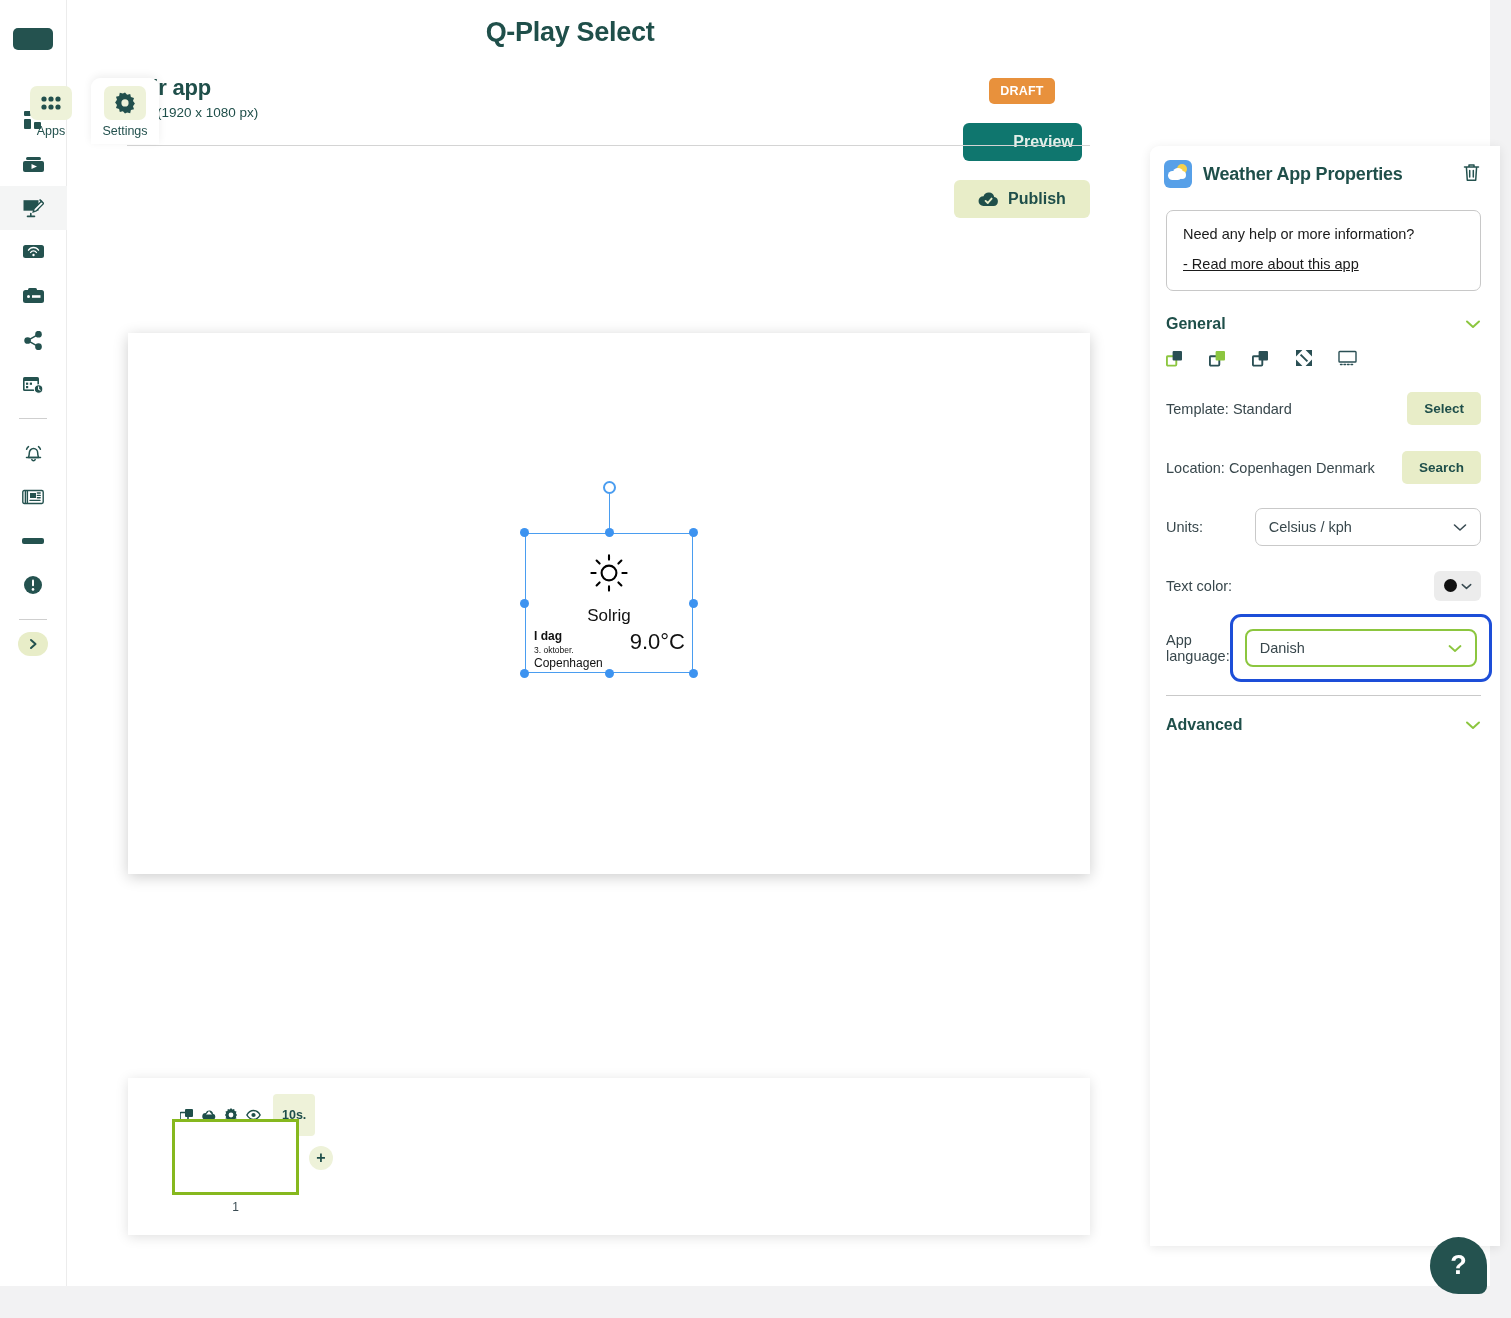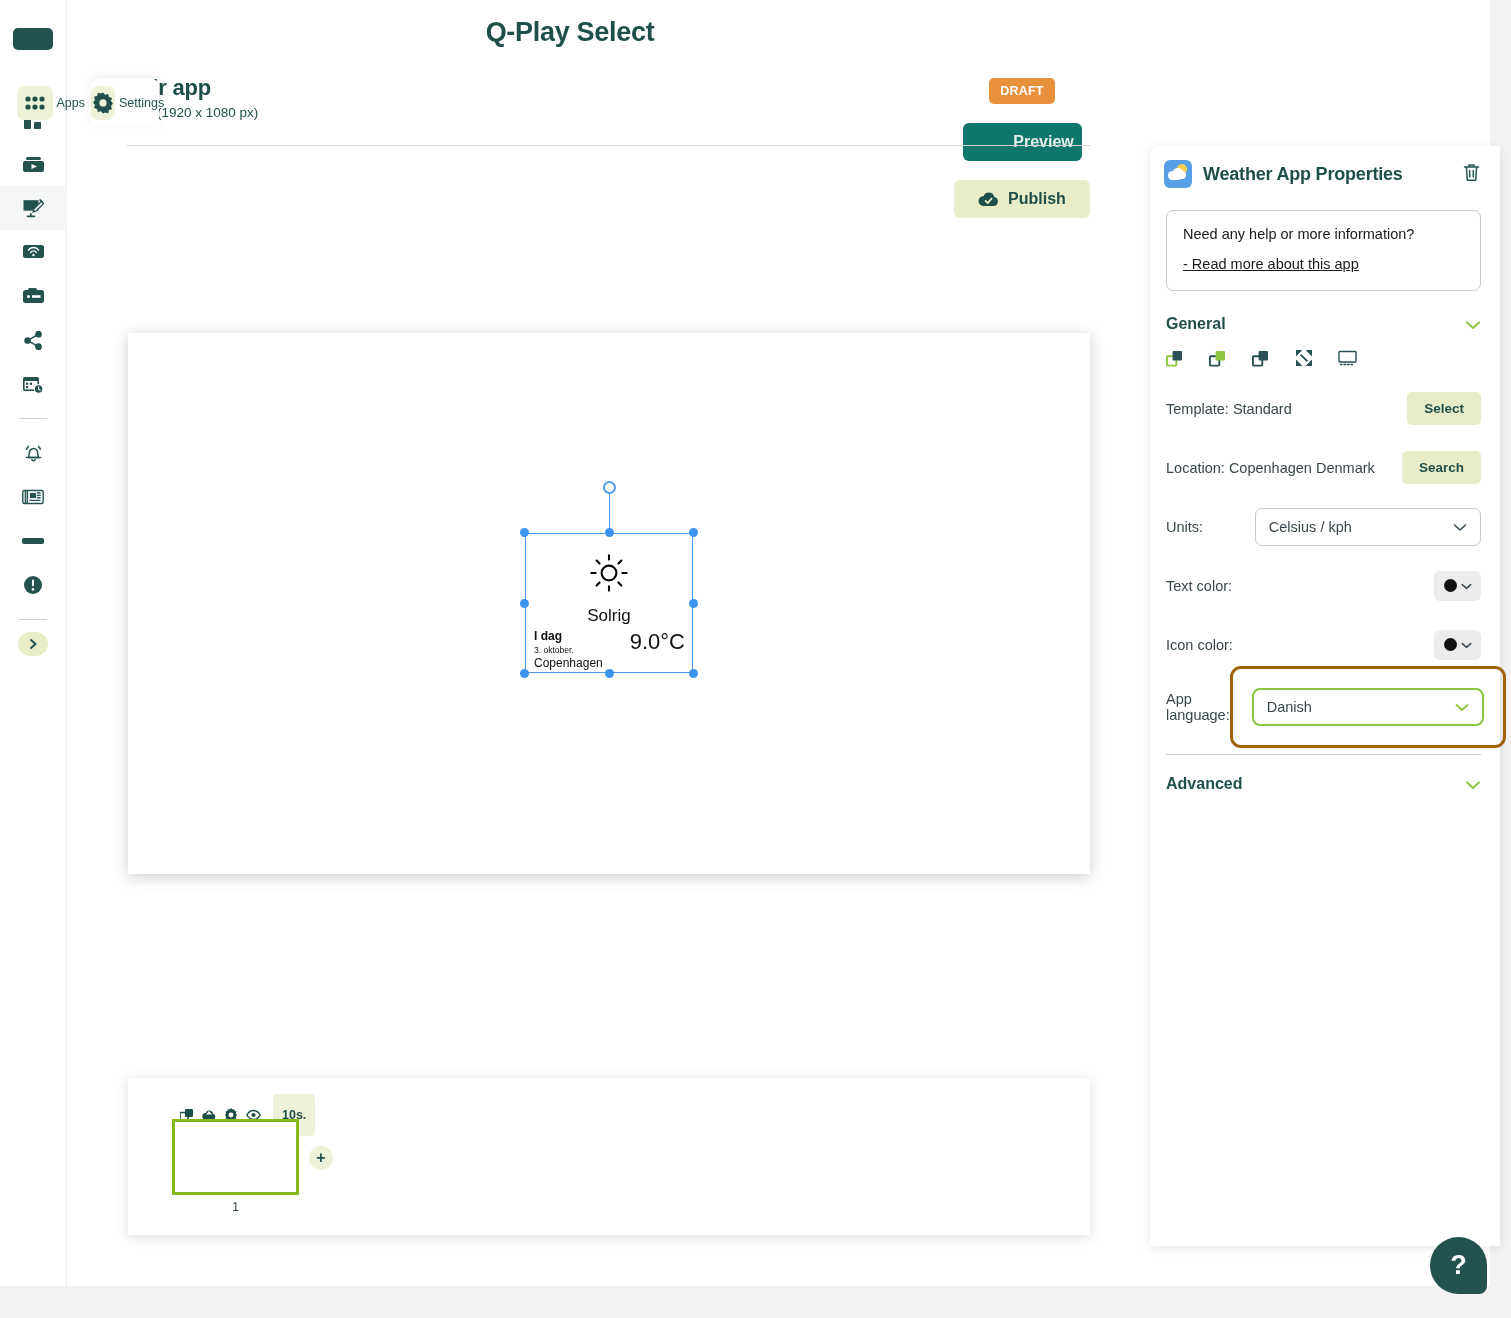--- a/index.html
+++ b/index.html
@@ -128,21 +128,21 @@
     background: #eef2d9; color: #1f4f4a; display: flex; align-items: center; justify-content: center;
     font-size: 16px; font-weight: bold; cursor: pointer;
   }
 
   
   .rpanel { position: absolute; left: 1140px; top: 0; width: 350px; height: 1318px; background: #ffffff; }
   .rpanel-bg-right { position: absolute; left: 1490px; top: 0; width: 21px; height: 1318px; background: #f2f2f3; }
   .tabs { position: absolute; left: 17px; top: 78px; display: flex; gap: 6px; z-index: 3; }
   .tab {
     width: 68px; padding: 8px 0 6px; border-radius: 9px 9px 0 0;
-    display: flex; flex-direction: row; align-items: center; gap: 4px;
+    display: flex; flex-direction: column; align-items: center; gap: 4px;
     background: transparent; cursor: pointer;
   }
   .tab.active { background: #ffffff; box-shadow: 0 -2px 9px rgba(0,0,0,0.07); }
   .tab-ico {
     width: 42px; height: 34px; border-radius: 7px; background: #eef2d9;
     display: flex; align-items: center; justify-content: center; color: #22504d;
   }
   .tab-lbl { font-size: 12.5px; color: #24524f; }
 
   .rcard {
@@ -161,21 +161,21 @@
   .rcard-title { font-size: 18px; font-weight: bold; color: #1f4f4a; flex: 1; letter-spacing: -0.2px; }
   .trash { color: #24524f; cursor: pointer; }
 
   .helpbox {
     margin: 22px 19px 0 16px; border: 1px solid #c8c8c8; border-radius: 7px; padding: 15px 16px 17px;
   }
   .help-q { font-size: 14.5px; color: #1a1a1a; }
   .help-link { display: inline-block; margin-top: 14px; font-size: 14.5px; color: #1a1a1a; text-decoration: underline; cursor: pointer; }
 
   .sect-head {
-    margin: 24px 19px 0 16px; display: flex; align-items: center; justify-content: space-between;
+    margin: 24px 19px 0 16px; display: flex; justify-content: space-between;
     cursor: pointer;
   }
   .sect-title { font-size: 16px; font-weight: bold; color: #1f4f4a; }
   .sect-chev { color: #8cc63f; font-size: 15px; }
 
   .tool-row { margin: 16px 16px 0; display: flex; align-items: center; gap: 25px; }
   .tool-row .ti { cursor: pointer; display: flex; }
 
   .prop-row {
     margin: 0 19px 0 16px; height: 59px; display: flex; align-items: center;
@@ -195,21 +195,21 @@
   .select .sv { flex: 1; }
   .select .sc { color: #394b52; font-size: 14px; }
   .color-pick {
     width: 47px; height: 30px; border-radius: 6px; background: #ececec;
     display: flex; align-items: center; justify-content: center; gap: 4px; cursor: pointer;
   }
   .swatch { width: 13px; height: 13px; border-radius: 50%; background: #111111; }
   .cp-chev { font-size: 12px; color: #394b52; }
 
   .lang-wrap {
-    border: 3px solid #a16207; border-radius: 11px; padding: 19px;
+    border: 3px solid #1d4ed8; border-radius: 11px; padding: 12px;
   }
   .lang-wrap .select { border: 2px solid #8cc63f; width: 232px; height: 38px; border-radius: 8px; }
   .lang-wrap .select .sc { color: #8cc63f; }
 
   .rdivider { margin: 14px 19px 0 16px; height: 1px; background: #c9c9c9; }
 
   
   .fab {
     position: absolute; right: 24px; bottom: 24px; width: 57px; height: 57px;
     background: #24524f; border-radius: 50% 50% 8px 50%;
@@ -564,32 +564,20 @@
       <div class="color-pick">
         <span class="swatch" style="background: rgb(17, 17, 17);"></span>
         <span class="cp-chev">
           <svg width="11" height="7" viewBox="0 0 11 7" fill="none" stroke="#394b52" stroke-width="1.5" stroke-linecap="round" stroke-linejoin="round">
               <polyline points="1.3,1.6 5.5,5.4 9.7,1.6"></polyline>
             </svg>
         </span>
       </div>
     </div>
 
-    <div class="prop-row">
-      <span class="prop-lbl">Icon color:</span>
-      <span class="prop-spacer"></span>
-      <div class="color-pick">
-        <span class="swatch" style="background: rgb(17, 17, 17);"></span>
-        <span class="cp-chev">
-          <svg width="11" height="7" viewBox="0 0 11 7" fill="none" stroke="#394b52" stroke-width="1.5" stroke-linecap="round" stroke-linejoin="round">
-              <polyline points="1.3,1.6 5.5,5.4 9.7,1.6"></polyline>
-            </svg>
-        </span>
-      </div>
-    </div>
 
     <div class="prop-row" style="height:66px">
       <span class="prop-lbl">App language:</span>
       <span class="prop-spacer"></span>
       <div class="lang-wrap">
         <div class="select">
           <span class="sv">Danish</span>
           <span class="sc">
             <svg width="14" height="9" viewBox="0 0 14 9" fill="none" stroke="#8cc63f" stroke-width="1.8" stroke-linecap="round" stroke-linejoin="round">
                 <polyline points="1.5,2 7,7 12.5,2"></polyline>

